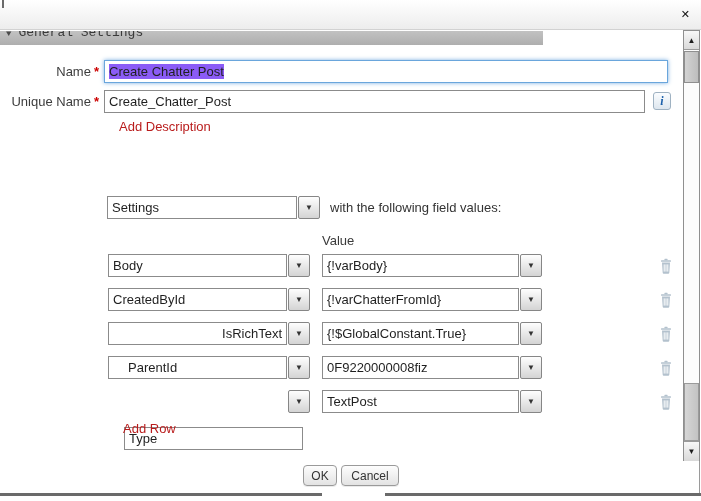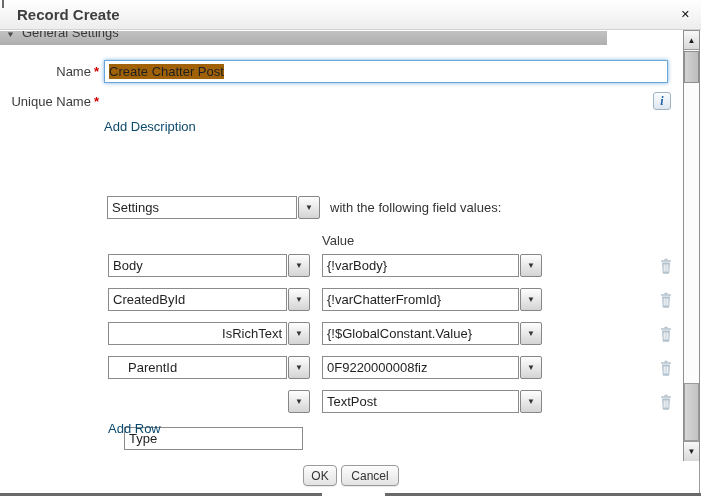--- a/index.html
+++ b/index.html
@@ -7,37 +7,37 @@
     position:relative;width:701px;height:501px;background:#fff;overflow:hidden;
     font-family:"Liberation Sans","DejaVu Sans",sans-serif;font-size:13px;color:#333;
   }
   
   .titlebar{position:absolute;left:0;top:0;width:701px;height:29px;
     background:linear-gradient(#ffffff,#ededed);border-bottom:1px solid #d2d2d2;}
   .corner-tick{position:absolute;left:2px;top:0;width:2px;height:8px;background:#6b6b6b;}
   .title{position:absolute;left:17px;top:6px;font-size:15px;font-weight:bold;color:#3e3e3e;}
   .close{position:absolute;right:11px;top:7px;font-size:11px;font-weight:bold;color:#111;cursor:pointer;line-height:14px;}
   
-  .band{position:absolute;left:0;width:607px;background:linear-gradient(#c2c2c2,#aeaeae);
-    color:#3a3a3a;overflow:hidden;}
+  .band{position:absolute;left:0;width:543px;background:linear-gradient(#c2c2c2,#aeaeae);
+    color:#3a3a3a;overflow:hidden;font-family:Liberation Mono, monospace;}
   .band .tri{display:inline-block;font-size:9px;color:#4a4a4a;margin:0 7px 0 6px;transform:scaleY(.9);}
   .gs-band{top:31px;height:14px;}
   .gs-band .band-inner{margin-top:-6px;white-space:nowrap;}
   .as-band{top:157px;height:19px;line-height:19px;}
   
   .flabel{position:absolute;left:0;width:99px;text-align:right;color:#3c3c3c;white-space:nowrap;}
   .req{color:#cc0000;font-weight:bold;margin-left:3px;}
   .caption{position:absolute;color:#333;}
-  .link{position:absolute;color:#0c4a6e;cursor:pointer;}
+  .link{position:absolute;color:#b91c1c;cursor:pointer;margin-left:15px;}
   .colhead{position:absolute;color:#3a3a3a;}
   
   .tinput{position:absolute;height:23px;line-height:21px;box-sizing:border-box;
     border:1px solid #8b8b8b;background:#fff;padding:0 4px;color:#1f1f1f;white-space:nowrap;overflow:hidden;}
   .tinput.focused{border:1px solid #6aa6dc;box-shadow:0 0 4px rgba(96,160,220,.85);}
-  .sel{background:#a16207;}
+  .sel{background:#8b5cf6;}
   .combo-btn{position:absolute;width:22px;height:23px;box-sizing:border-box;border:1px solid #868686;
     background:linear-gradient(#fefefe,#d4d4d4);text-align:center;cursor:pointer;border-radius:2px;}
   .combo-btn span{font-size:8px;color:#333;line-height:21px;}
   
   .info{position:absolute;left:653px;top:92px;width:18px;height:18px;box-sizing:border-box;
     border:1px solid #9fb2c2;border-radius:3px;background:linear-gradient(#fbfdff,#dde6ee);
     text-align:center;cursor:pointer;}
   .info span{font-family:"Liberation Serif","DejaVu Serif",serif;font-style:italic;font-weight:bold;
     font-size:12px;color:#1b5faa;line-height:16px;}
   
@@ -61,40 +61,40 @@
     border:1px solid #9a9a9a;background:linear-gradient(90deg,#d6d6d6,#c3c3c3);cursor:pointer;}
   .right-edge{position:absolute;left:699px;top:461px;width:1px;height:32px;background:#9a9a9a;}
 </style>
 </head>
 <body>
 
 <div id="dialog">
 
   <div class="titlebar">
     <div class="corner-tick"></div>
-    <div class="title">Record Create</div>
     <div class="close">✕</div>
   </div>
 
   <div class="band gs-band">
     <div class="band-inner">
       <span class="tri">▼</span><span>General Settings</span>
     </div>
   </div>
 
   <div class="flabel" style="top:64px;">
     <span>Name</span><span class="req">*</span>
   </div>
   <div class="tinput focused" style="left:104px;top:60px;width:564px;">
     <span class="sel">Create Chatter Post</span>
   </div>
 
   <div class="flabel" style="top:94px;">
     <span>Unique Name</span><span class="req">*</span>
   </div>
+  <div class="tinput" style="left:104px;top:90px;width:541px;">Create_Chatter_Post</div>
   <div class="info">
     <span>i</span>
   </div>
 
   <div class="link" style="left:104px;top:119px;">Add Description</div>
 
 
   <div class="tinput" style="left:107px;top:196px;width:190px;">Settings</div>
   <div class="combo-btn" style="left:298px;top:196px;">
     <span>▼</span>
@@ -138,21 +138,21 @@
           <line x1="6.2" y1="6.4" x2="6.2" y2="13.6"></line>
           <line x1="8" y1="6.4" x2="8" y2="13.6"></line>
           <line x1="9.8" y1="6.4" x2="9.8" y2="13.6"></line>
         </g>
     </svg>
   </div>
 
   <div>
     <div class="tinput" style="left:108px;top:322px;width:179px;text-align:right;">IsRichText</div>
     <div class="combo-btn" style="left:288px;top:322px;"><span>▼</span></div>
-    <div class="tinput" style="left:322px;top:322px;width:197px;">{!$GlobalConstant.Value}</div>
+    <div class="tinput" style="left:322px;top:322px;width:197px;">{!$GlobalConstant.True}</div>
     <div class="combo-btn" style="left:520px;top:322px;"><span>▼</span></div>
     <svg class="trash" style="top:326px;" viewBox="0 0 16 16">
       <g fill="#b3c1cd">
           <rect x="3" y="2.2" width="10" height="1.6" rx="0.5"></rect>
           <rect x="6.4" y="0.8" width="3.2" height="1.4" rx="0.4"></rect>
           <path d="M4 4.6h8l-.7 10.2a1 1 0 0 1-1 .9H5.7a1 1 0 0 1-1-.9z"></path>
         </g>
       <g stroke="#ffffff" stroke-width="1">
           <line x1="6.2" y1="6.4" x2="6.2" y2="13.6"></line>
           <line x1="8" y1="6.4" x2="8" y2="13.6"></line>

